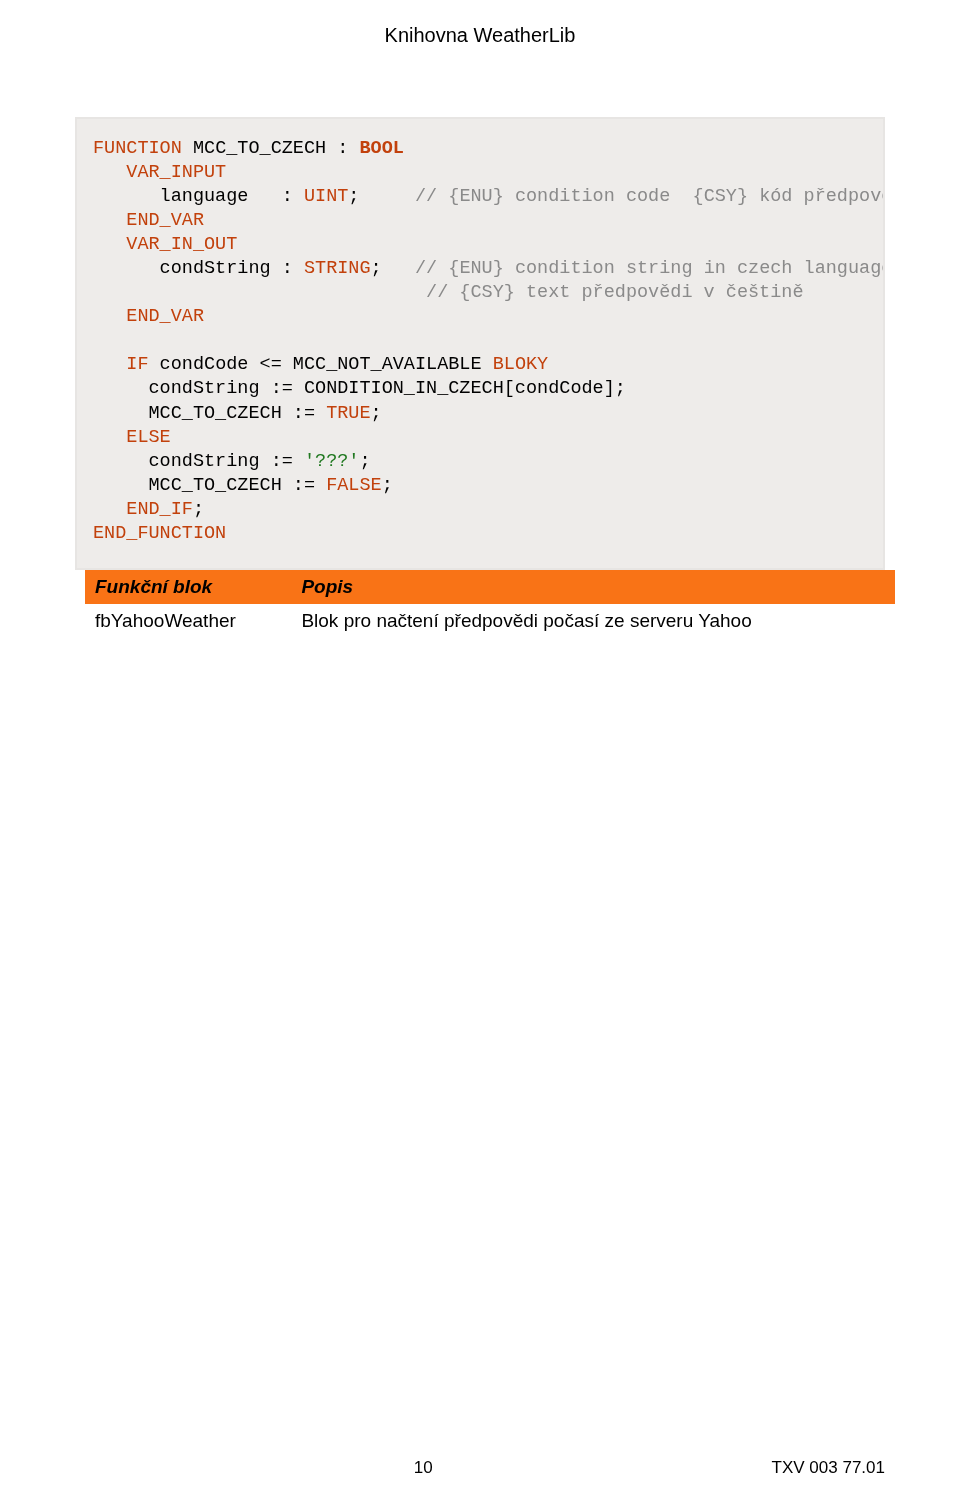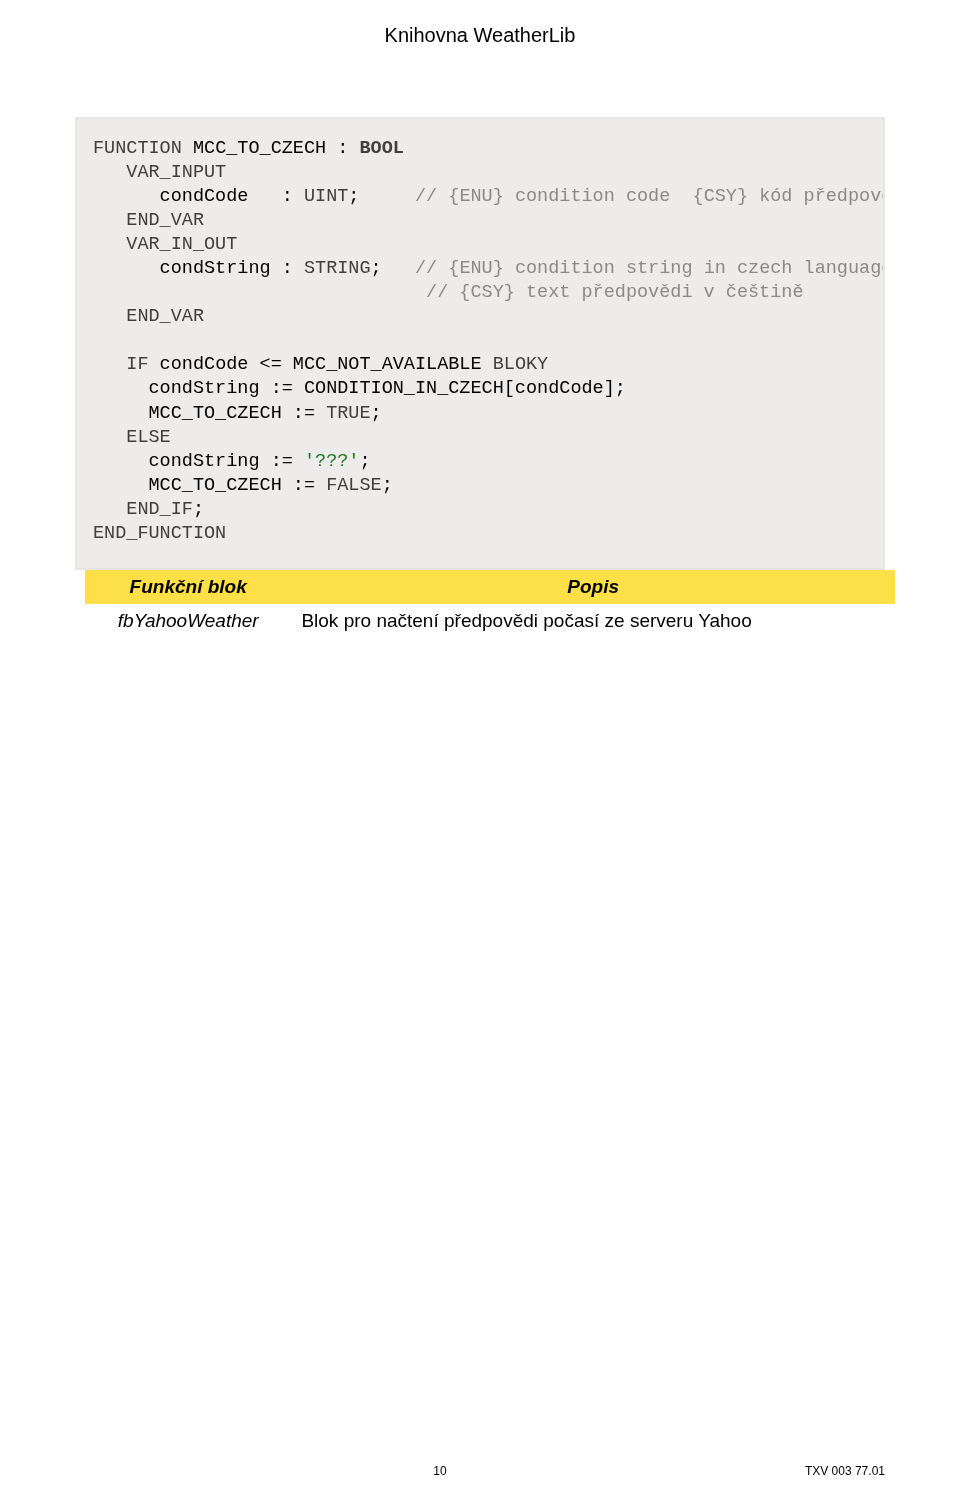--- a/index.html
+++ b/index.html
@@ -26,21 +26,21 @@
     background: #eeecea;
     border: 2px solid #e7e5e3;
     padding: 18px 16px 22px 16px;
     font-family: "Courier New", Courier, monospace;
     font-size: 18.5px;
     line-height: 1.3;
     white-space: pre;
     color: #000;
     overflow: hidden;
   }
-  .kw   { color: #404040; }      
+  .kw   { color: #c2410c; }      
   .bold { font-weight: bold; }
   .cm   { color: #8a8a8a; }      
   .str  { color: #207820; }      
   .section-heading {
     font-size: 30px;
     font-weight: bold;
     margin: 95px 0 40px 0;
   }
   .intro {
     font-size: 20px;
@@ -51,49 +51,46 @@
     width: 100%;
     margin: 0 0 0 10px;
     font-size: 19px;
   }
   table.blocks th, table.blocks td {
     text-align: left;
     vertical-align: top;
     padding: 6px 10px 6px 10px;
   }
   table.blocks thead th {
-    background: #fde047;
+    background: #f97316;
     font-style: italic;
     font-weight: bold;
-    text-align: center;
   }
   table.blocks tbody td.col-name {
-    font-style: italic;
-    text-align: center;
   }
   .footer {
     position: absolute;
     bottom: 25px;
     left: 75px;
     right: 75px;
-    font-size: 12px;
+    font-size: 17px;
     display: flex;
     justify-content: space-between;
   }
 </style>
 </head>
 <body>
 
 <div class="page">
 
   <div class="page-header">Knihovna WeatherLib</div>
 
   <div class="code-box"><span class="kw">FUNCTION</span><span> MCC_TO_CZECH : </span><span class="kw bold">BOOL</span>
 <span class="kw">   VAR_INPUT</span>
-<span>      condCode   : </span><span class="kw">UINT</span><span>;     </span><span class="cm">// {ENU} condition code  {CSY} kód předpovědi</span>
+<span>      language   : </span><span class="kw">UINT</span><span>;     </span><span class="cm">// {ENU} condition code  {CSY} kód předpovědi</span>
 <span class="kw">   END_VAR</span>
 <span class="kw">   VAR_IN_OUT</span>
 <span>      condString : </span><span class="kw">STRING</span><span>;   </span><span class="cm">// {ENU} condition string in czech language</span>
 <span>                              </span><span class="cm">// {CSY} text předpovědi v češtině</span>
 <span class="kw">   END_VAR</span>
 <span></span>
 <span class="kw">   IF</span><span> condCode &lt;= MCC_NOT_AVAILABLE </span><span class="kw">BLOKY</span>
 <span>     condString := CONDITION_IN_CZECH[condCode];</span>
 <span>     MCC_TO_CZECH := </span><span class="kw">TRUE</span><span>;</span>
 <span class="kw">   ELSE</span>

